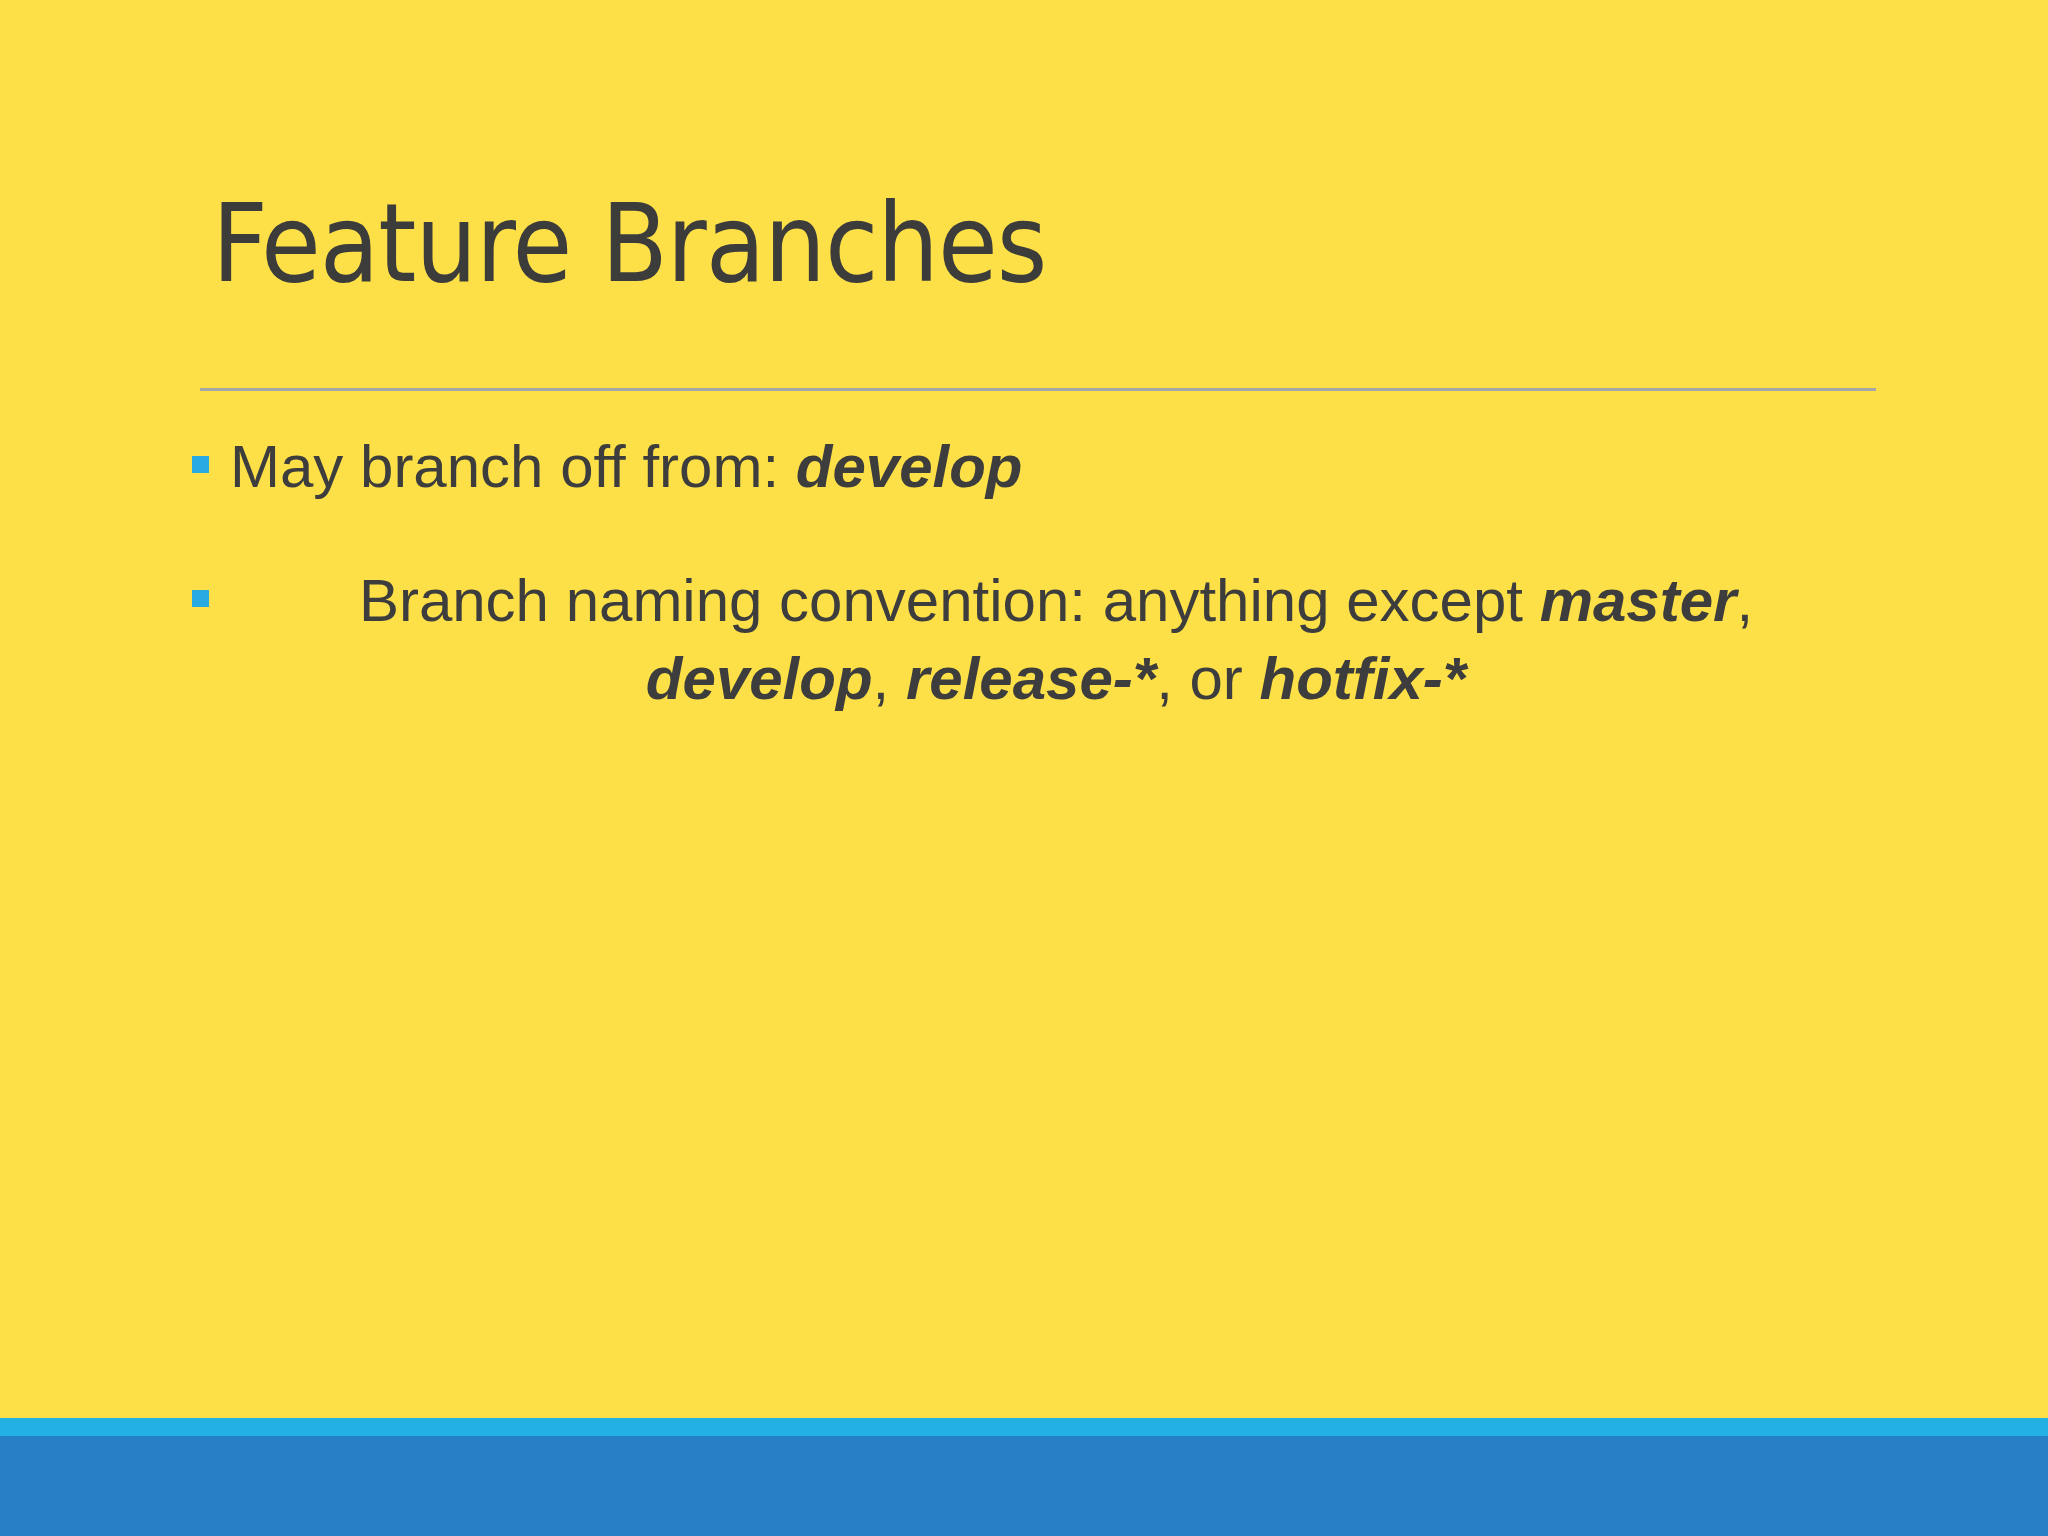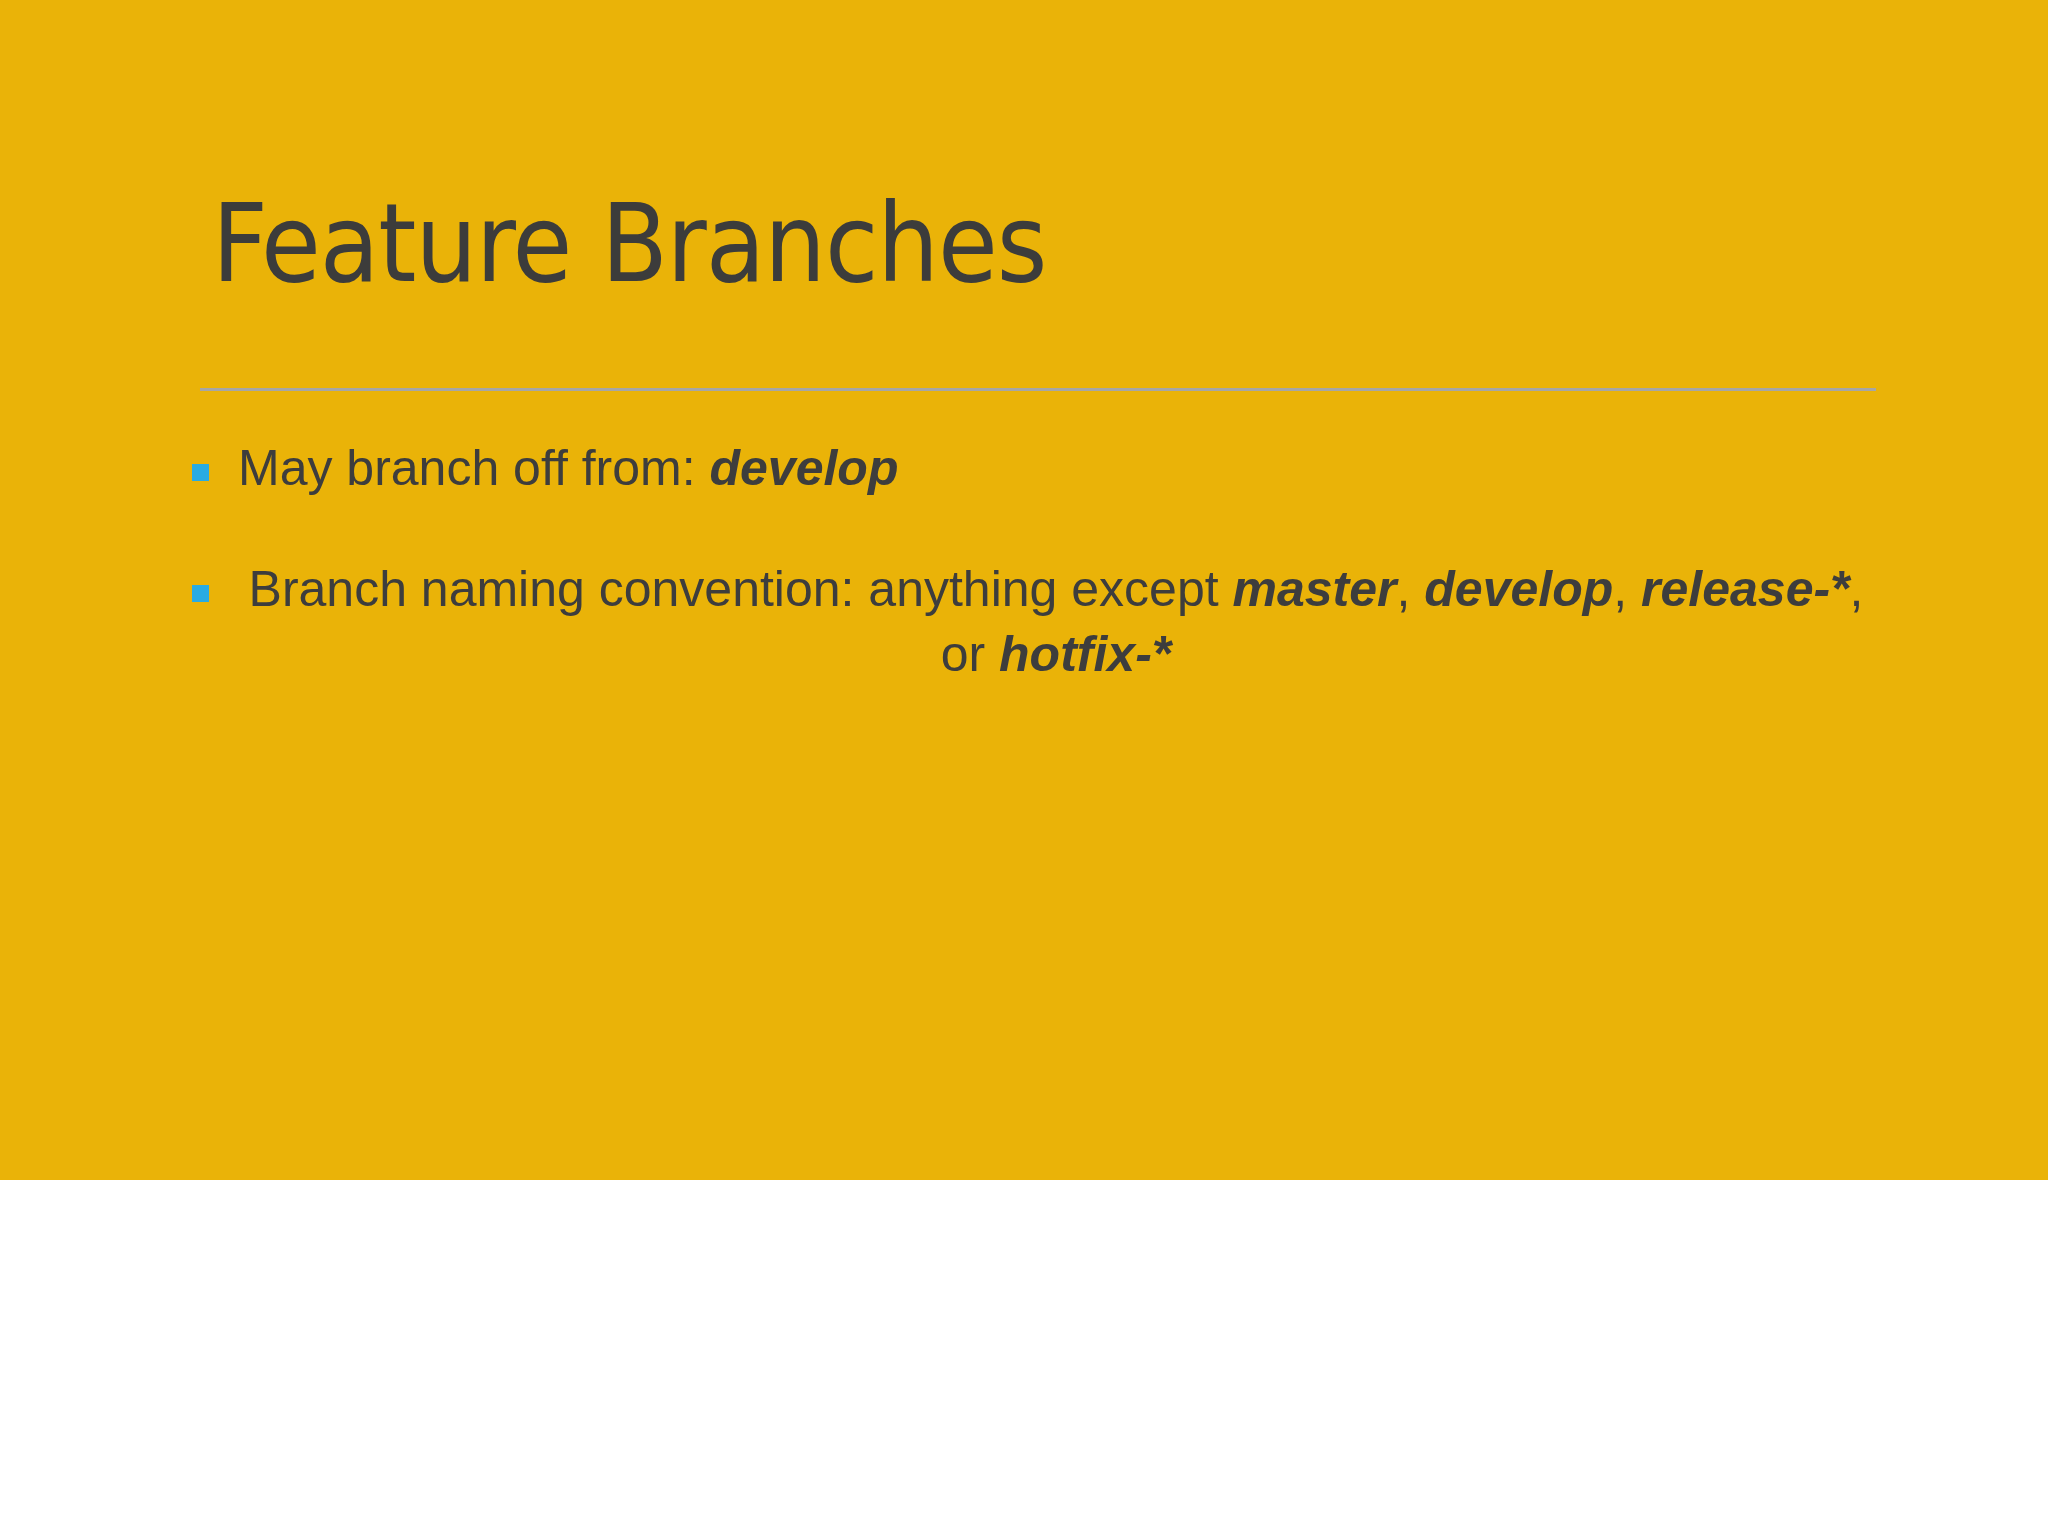--- a/index.html
+++ b/index.html
@@ -7,22 +7,22 @@
     padding: 0;
     background: #ffffff;
   }
   body {
     font-family: "Liberation Sans", sans-serif;
   }
 
   .slide {
     position: relative;
     width: 2048px;
-    height: 1180px;
-    background: #eab308;
+    height: 1536px;
+    background: #fde047;
     overflow: hidden;
   }
 
   
   .title-block {
     position: absolute;
     left: 200px;
     top: 186px;
     width: 1680px;
   }
@@ -67,24 +67,24 @@
     left: 2px;
     top: 28px;
     width: 17px;
     height: 17px;
     background: #29abe2;
     display: block;
   }
   .bullet-text {
     font-family: "Liberation Sans Narrow", "Liberation Sans", sans-serif;
     font-stretch: condensed;
-    font-size: 50px;
+    font-size: 60px;
     line-height: 1.30;
     color: #3d3d3d;
-    margin: 16px;
+    margin: 8px;
     display: block;
   }
   .bullet-text b {
     font-weight: bold;
     font-style: italic;
   }
   .bullet-row.two-line { margin-bottom: 0; text-align: center; }
 
   
   .band-cyan {

